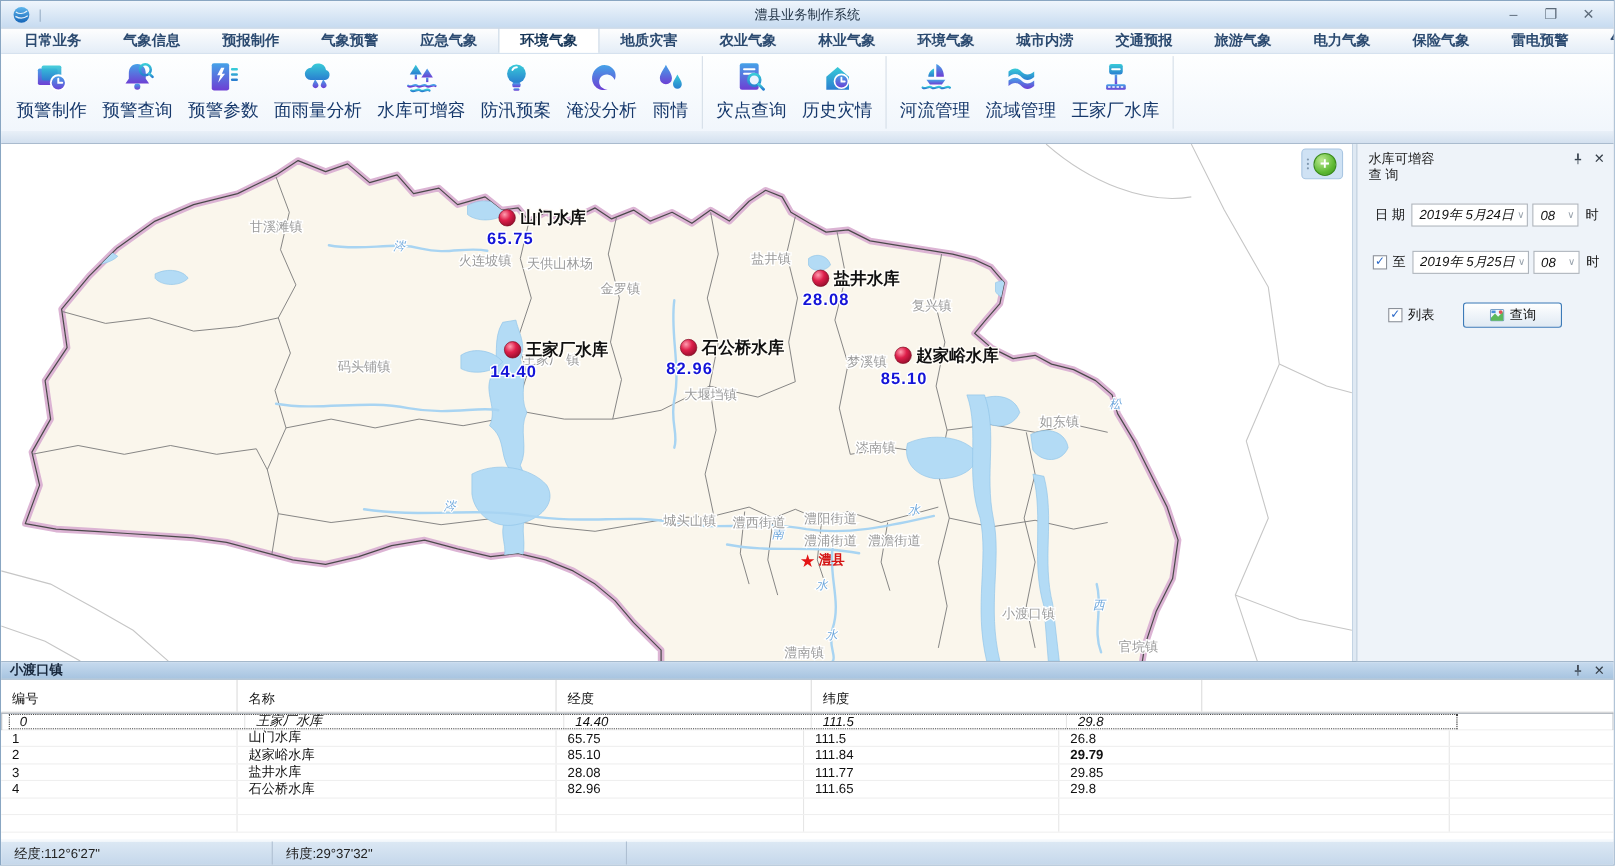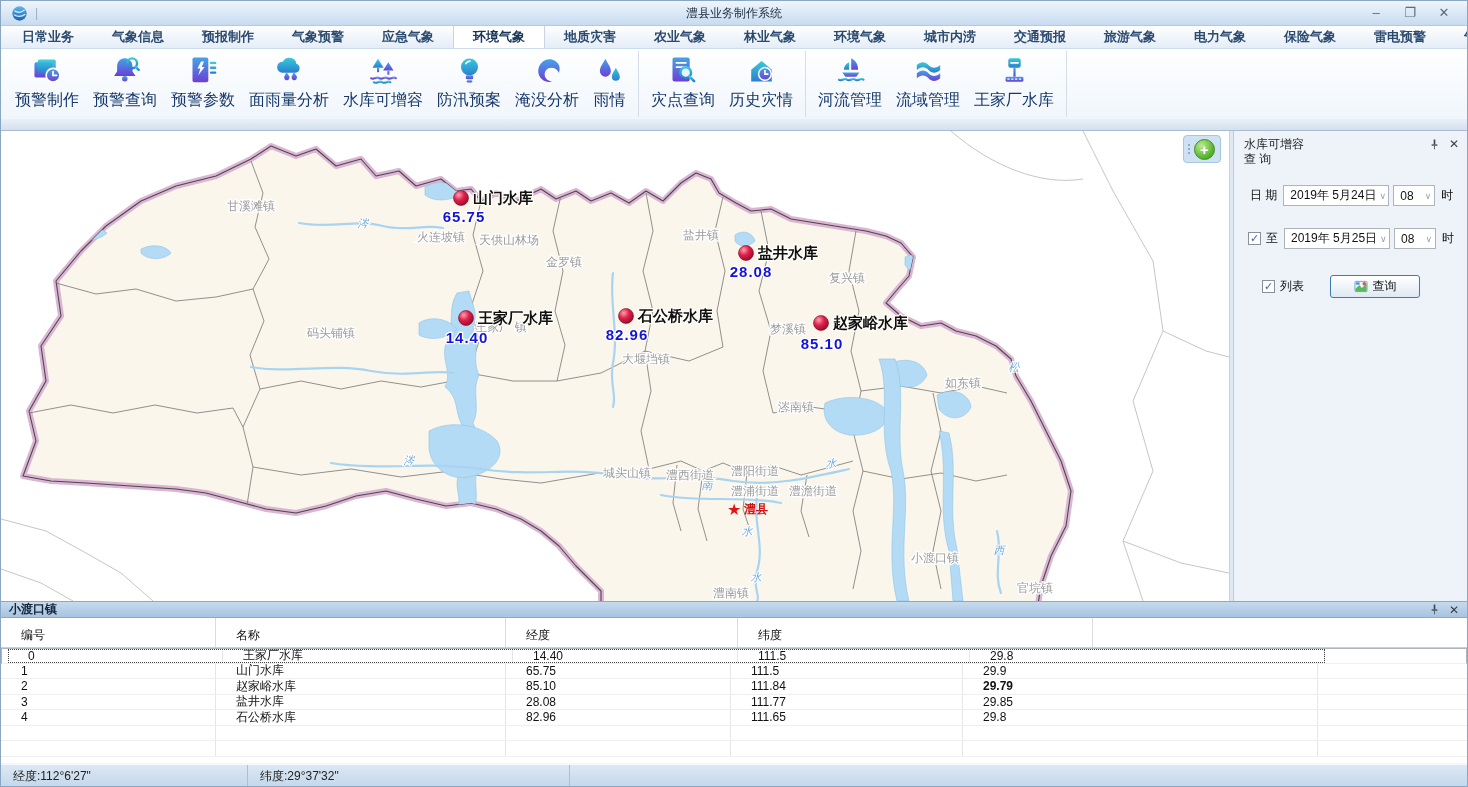--- a/index.html
+++ b/index.html
@@ -42,41 +42,41 @@
   .splitter{width:4px;background:#dfe9f3;border-left:1px solid #c4d4e4;flex:0 0 auto;}
   
   .right-panel{flex:1;background:#eef3f9;position:relative;border-left:1px solid #b9cadb;}
   .rp-title{position:absolute;top:6px;left:10px;font-size:12px;color:#222;line-height:15px;}
   .rp-ctl{position:absolute;top:6px;right:8px;display:flex;gap:10px;align-items:center;}
   .pinbtn{cursor:pointer;display:flex;}
   .xbtn{cursor:pointer;color:#37404a;font-size:12px;font-weight:bold;}
   .rp-row{position:absolute;display:flex;align-items:center;}
   .lbl{font-size:12px;color:#111;white-space:nowrap;}
   .sel{height:21px;background:#fff;border:1px solid #adb4bc;display:flex;align-items:center;
-       justify-content:space-between;padding:0 3px 0 6px;font-size:12px;color:#111;cursor:pointer;white-space:nowrap;}
+       justify-content:space-between;padding:0 3px 0 6px;font-size:12px;color:#111;cursor:pointer;white-space:nowrap;font-style:italic;}
   .sel .chev{color:#98a2ac;font-size:9px;margin-left:3px;}
   .sel.date{width:106px;margin-left:6px;}
   .sel.hour{width:42px;margin-left:4px;}
   .suffix{margin-left:6px;}
   .cb{width:13px;height:13px;background:#fff;border:1px solid #8a9099;display:inline-flex;align-items:center;
       justify-content:center;color:#2a68c8;font-size:11px;font-weight:bold;margin-right:5px;cursor:pointer;flex:0 0 auto;line-height:11px;}
   .qbtn{width:90px;height:23px;border:1px solid #3c7ab8;border-radius:3px;margin-left:26px;
         background:linear-gradient(#ffffff,#dfe9f3);display:flex;align-items:center;justify-content:center;
         gap:5px;font-size:12px;color:#111;cursor:pointer;}
   
   .output{height:162px;display:flex;flex-direction:column;border-top:1px solid #8fa8c0;flex:0 0 auto;}
   .out-header{height:16px;background:linear-gradient(#c6daee,#a7c4e0);display:flex;align-items:center;
               padding:0 8px;font-weight:bold;font-size:12px;color:#15253a;border-bottom:1px solid #90a8c0;}
   .out-ctl{margin-left:auto;display:flex;gap:10px;align-items:center;}
   .t-wrap{flex:1;background:#fff;overflow:hidden;}
   .t-row{display:flex;height:15.5px;align-items:stretch;}
   .t-row .ri{display:flex;width:1317px;flex:0 0 auto;}
   .t-head{height:30px;}
   .t-head .t-cell{align-items:flex-end;padding-bottom:3px;border-right:1px solid #dcdcdc;}
-  .t-cell{padding-left:20px;font-size:12px;color:#111;border-right:1px solid #e6e6e6;white-space:nowrap;
+  .t-cell{padding-left:10px;font-size:12px;color:#111;border-right:1px solid #e6e6e6;white-space:nowrap;
           overflow:hidden;display:flex;align-items:center;}
   .t-head{border-bottom:1px solid #cfcfcf;}
   .t-row.data{border-bottom:1px solid #efefef;}
   .t-row.sel .ri{outline:1px dotted #444;outline-offset:-1px;}
   .t-fill{flex:1;}
   
   .statusbar{height:25px;background:linear-gradient(#dce8f4,#c3d6ea);border-top:2px solid #f4f8fc;
              display:flex;align-items:center;font-size:12px;color:#222;flex:0 0 auto;}
   .sb-seg{padding:0 12px;height:100%;display:flex;align-items:center;border-right:1px solid #aebfd2;white-space:nowrap;}
   .sb-seg.s1{width:247px;}
@@ -545,21 +545,21 @@
             <div class="t-cell" style="width: 355px;">29.8</div>
           </div>
           <div class="t-fill"></div>
         </div>
         <div class="t-row data">
           <div class="ri">
             <div class="t-cell" style="width: 215px;">1</div>
             <div class="t-cell" style="width: 290px;">山门水库</div>
             <div class="t-cell" style="width: 225px;">65.75</div>
             <div class="t-cell" style="width: 232px;">111.5</div>
-            <div class="t-cell" style="width: 355px;">29.9</div>
+            <div class="t-cell" style="width: 355px;">26.8</div>
           </div>
           <div class="t-fill"></div>
         </div>
         <div class="t-row data">
           <div class="ri">
             <div class="t-cell" style="width: 215px;">2</div>
             <div class="t-cell" style="width: 290px;">赵家峪水库</div>
             <div class="t-cell" style="width: 225px;">85.10</div>
             <div class="t-cell" style="width: 232px;">111.84</div>
             <div class="t-cell" style="width: 355px; font-weight: bold;">29.79</div>

